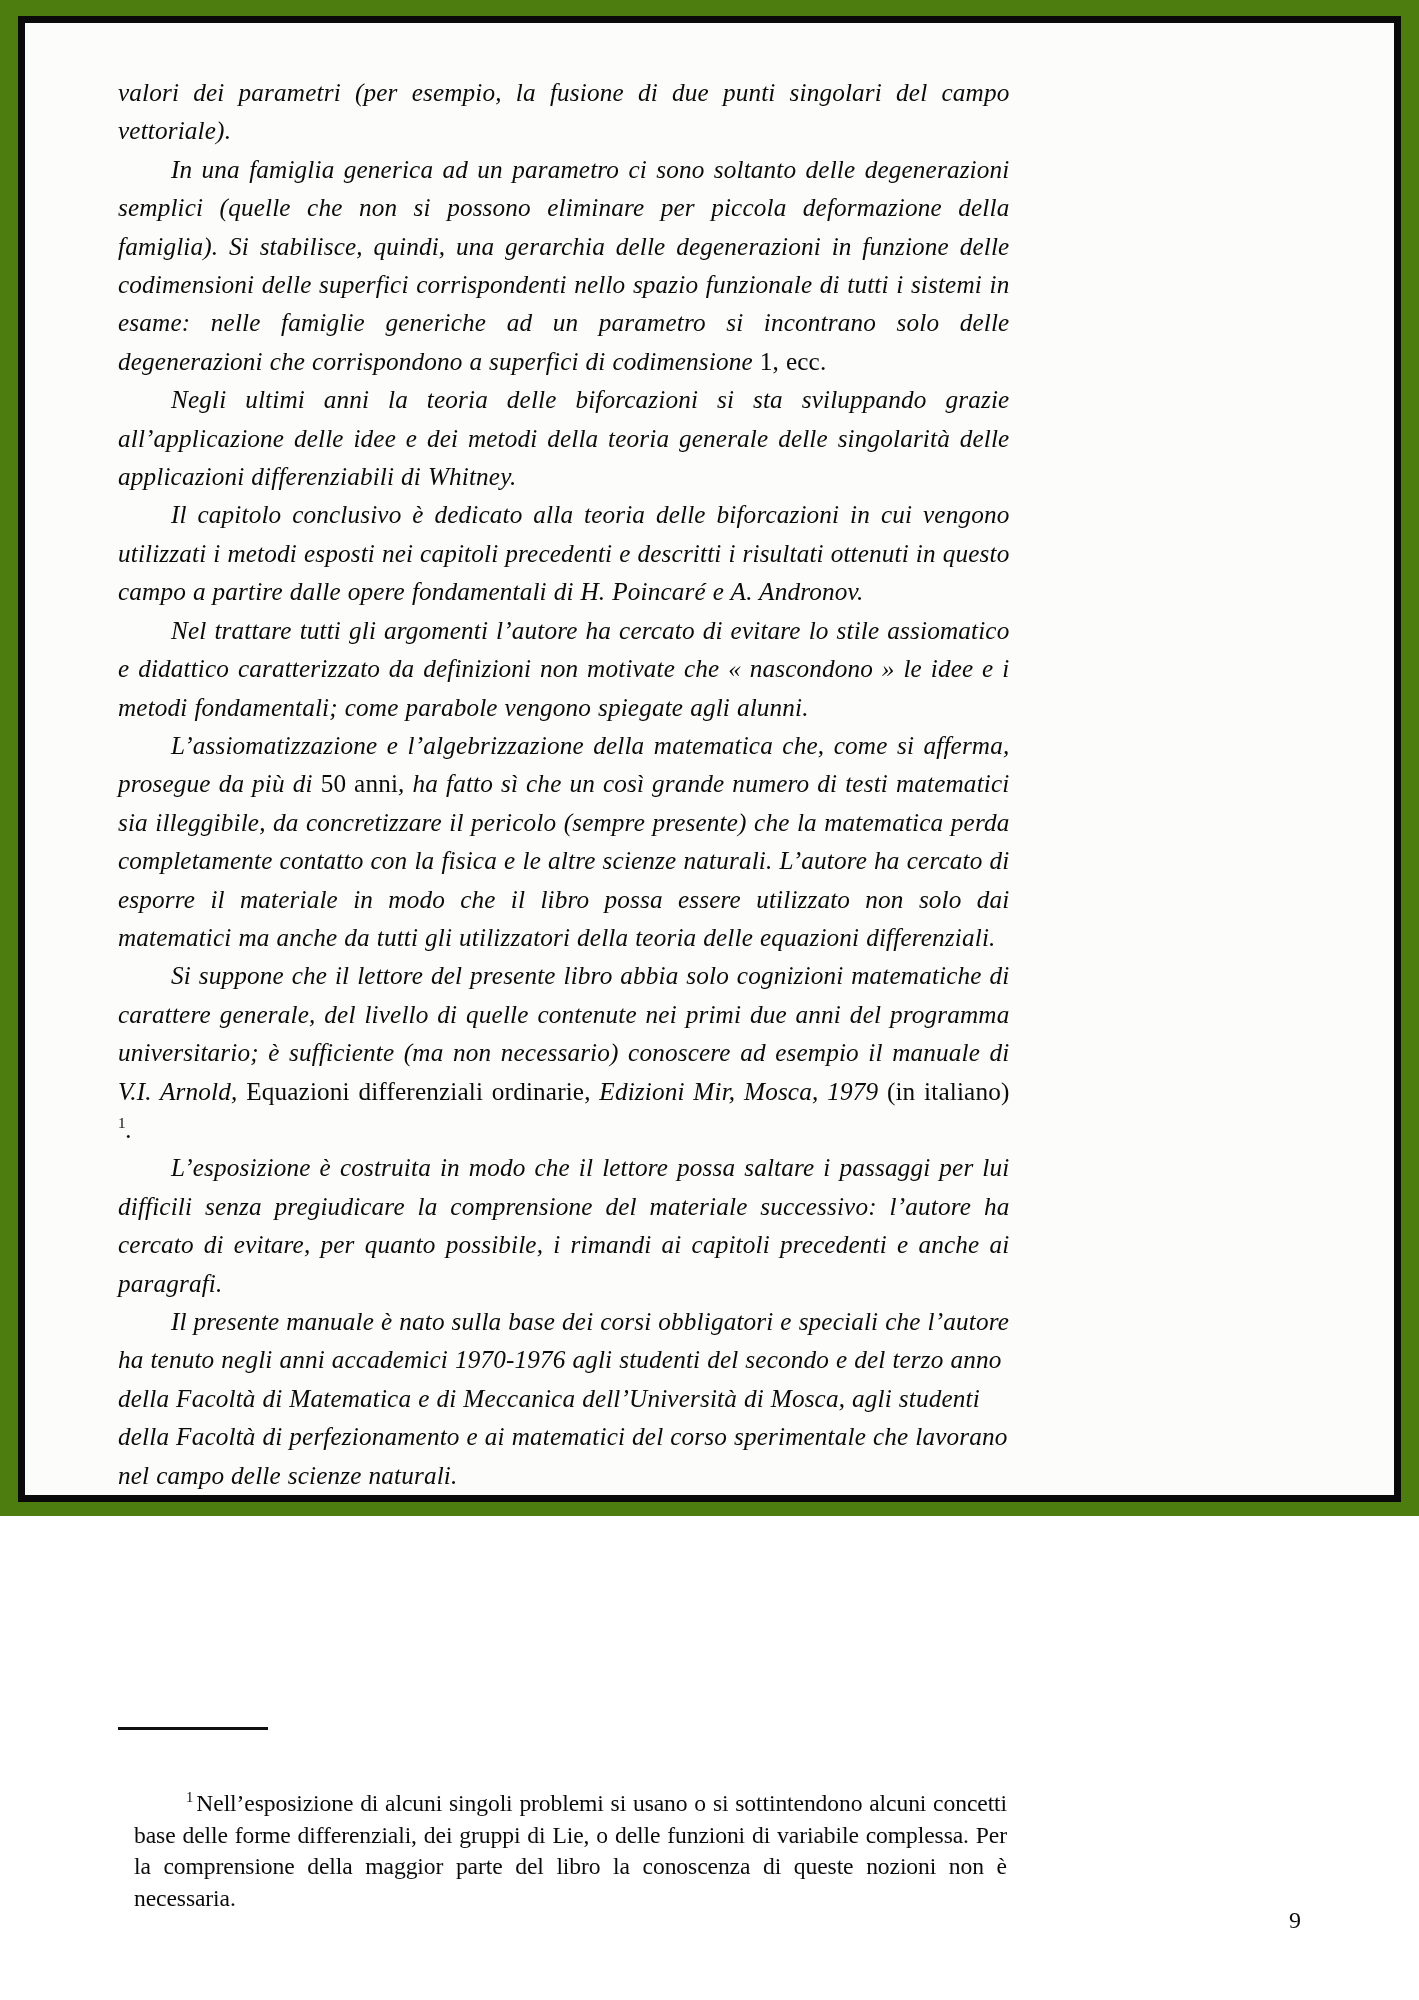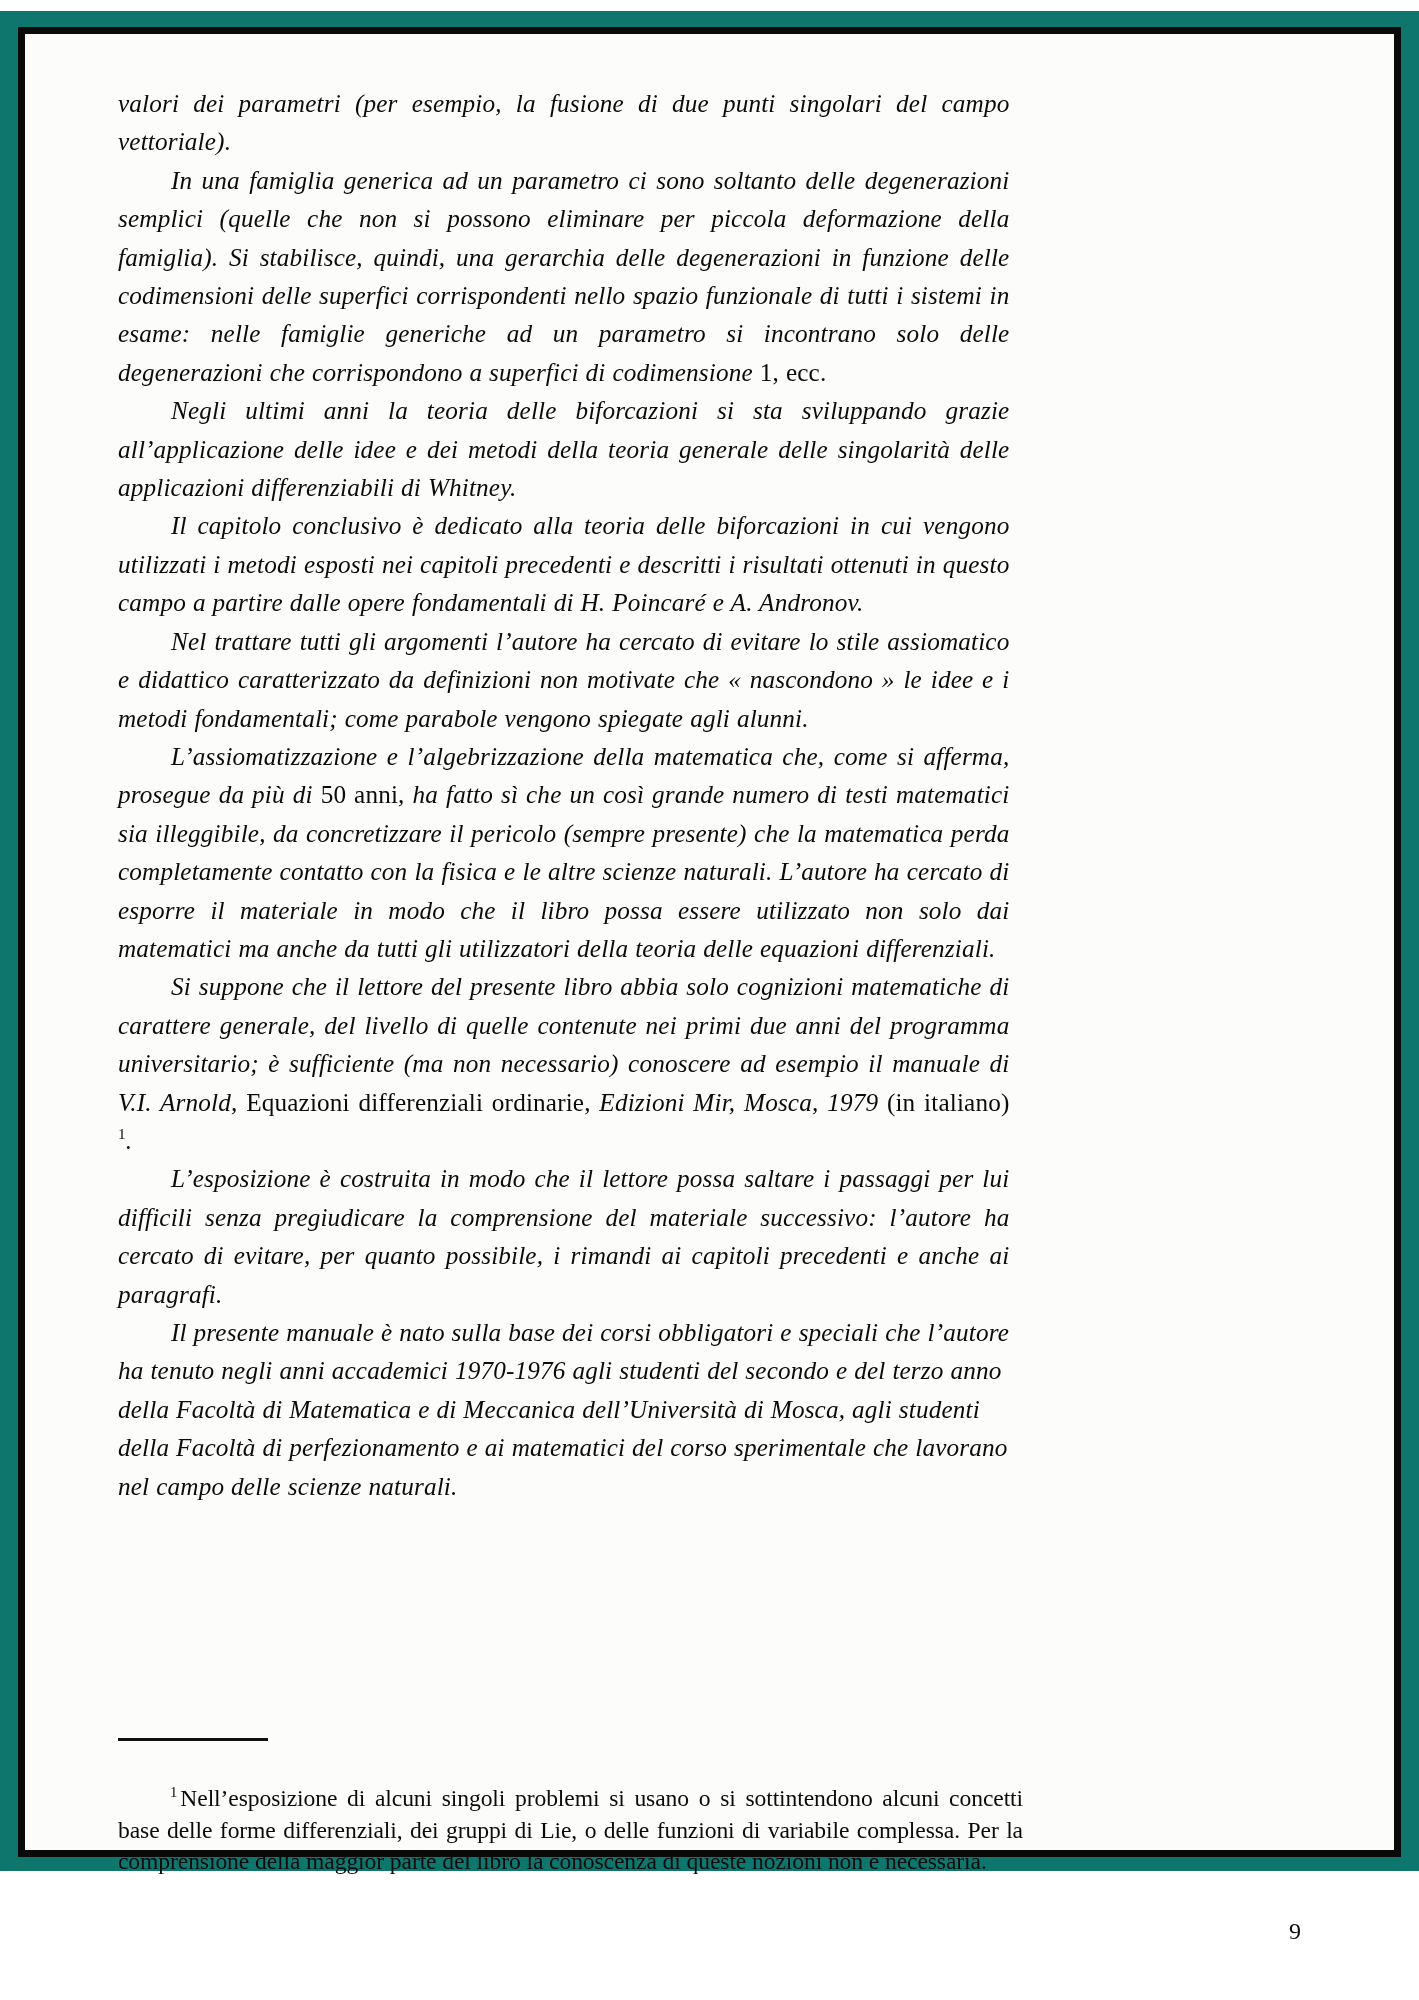--- a/index.html
+++ b/index.html
@@ -12,24 +12,24 @@
     height: 2000px;
     font-family: "Liberation Serif", "DejaVu Serif", serif;
     color: #0b0b0b;
     overflow: hidden;
   }
 
   
   .scan {
     position: absolute;
     left: 0;
-    top: 11px;
+    top: 0;
     width: 1419px;
-    height: 1860px;
-    background: #0f766e;
+    height: 1516px;
+    background: #4d7c0f;
     box-sizing: border-box;
   }
   .frame-outer {
     position: absolute;
     left: 18px;
     top: 16px;
     right: 18px;
     bottom: 14px;
     border: 7px solid #0a0a0a;
     box-sizing: border-box;
@@ -91,21 +91,21 @@
     left: 118px;
     top: 1772px;
     width: 905px;
     font-style: normal;
     font-size: 23.6px;
     line-height: 31.5px;
     text-align: justify;
     letter-spacing: -0.1px;
   }
   .footnote p {
-    margin: 0;
+    margin: 16px;
     text-indent: 2.2em;
   }
   .footnote sup {
     font-size: 0.62em;
     vertical-align: super;
     line-height: 0;
     margin-right: 0.22em;
   }
 
   .page-number {

